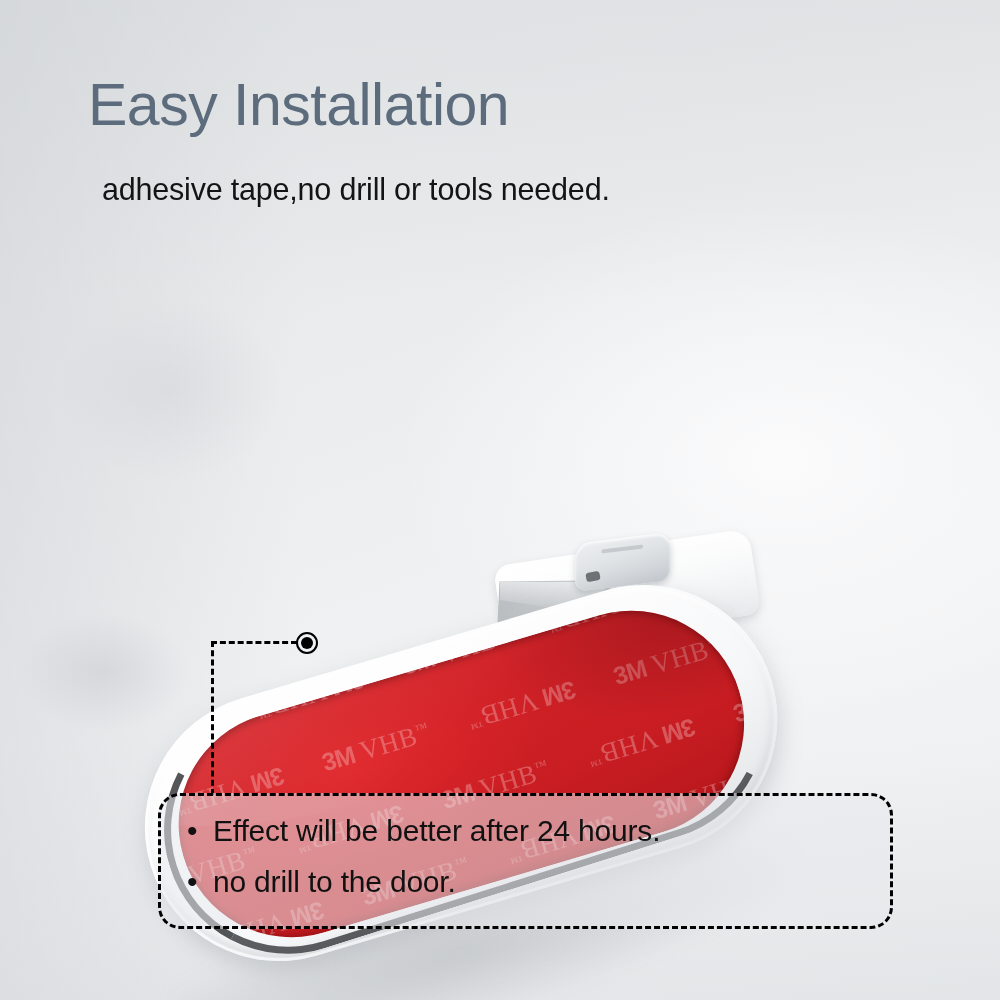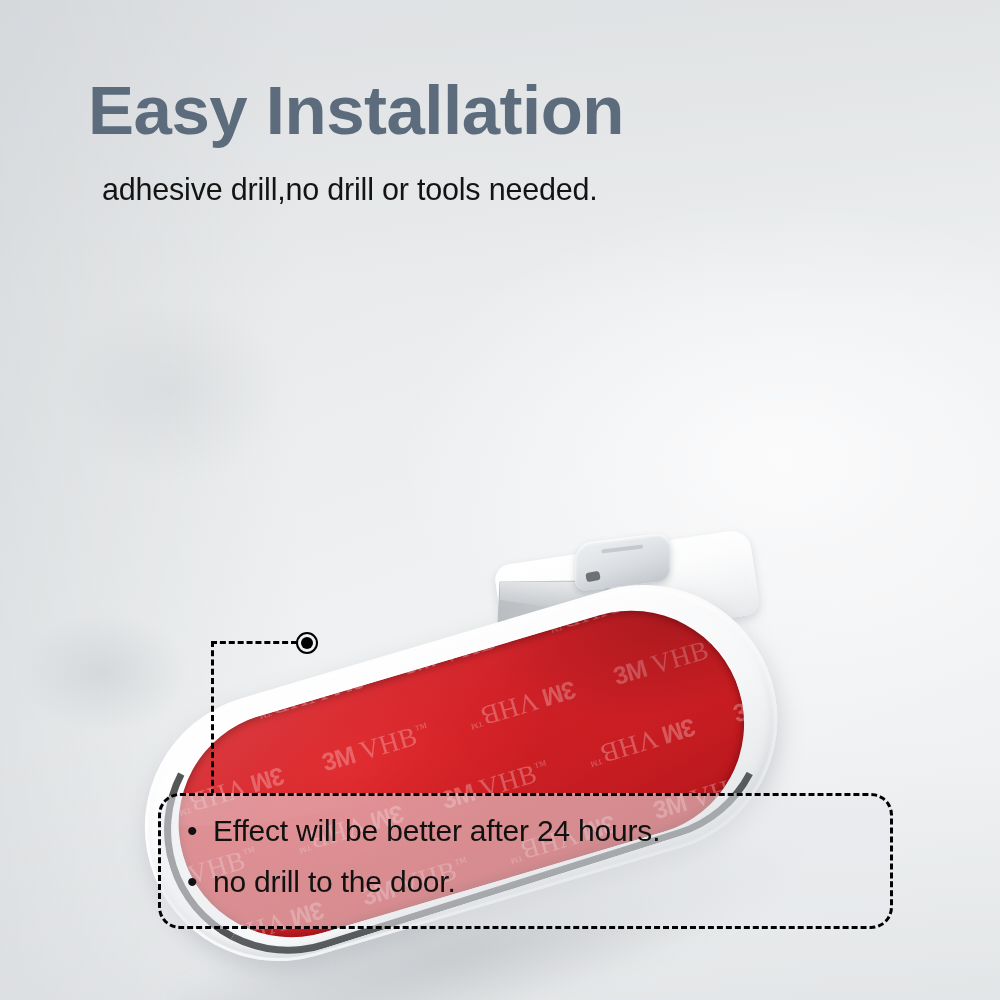--- a/index.html
+++ b/index.html
@@ -42,21 +42,21 @@
   }
   .bg-blotch-b {
     position:absolute; left:60px; top:300px; width:220px; height:180px;
     background:radial-gradient(ellipse at 50% 50%, rgba(186,190,194,0.22) 0%, rgba(186,190,194,0) 72%);
     pointer-events:none;
   }
 
   
   .title {
     position:absolute; left:88px; top:76px;
-    font-size:69px; font-weight:bold;
+    font-size:59px; font-weight:normal;
     letter-spacing:-0.5px;
     color:#5c6c7d;
     line-height:1.0;
     white-space:nowrap;
   }
   .subtitle {
     position:absolute; left:102px; top:168px;
     width:800px;
     font-size:30.5px;
     font-weight:normal;
@@ -278,21 +278,21 @@
 
   <div class="bg-shade-left"></div>
   <div class="bg-shade-top"></div>
   <div class="bg-shade-bottom"></div>
   <div class="bg-blotch-a"></div>
   <div class="bg-blotch-b"></div>
 
   <div class="title">Easy Installation</div>
 
   <div class="subtitle">
-    <span class="ln">adhesive drill,no drill or tools needed.</span>
+    <span class="ln">adhesive tape,no drill or tools needed.</span>
   </div>
 
   <div class="product-stage">
 
     <div class="lock-shadow"></div>
 
     <div class="mount-pad">
       <div class="mount-pad-face"></div>
       <div class="mount-pad-edge"></div>
     </div>

